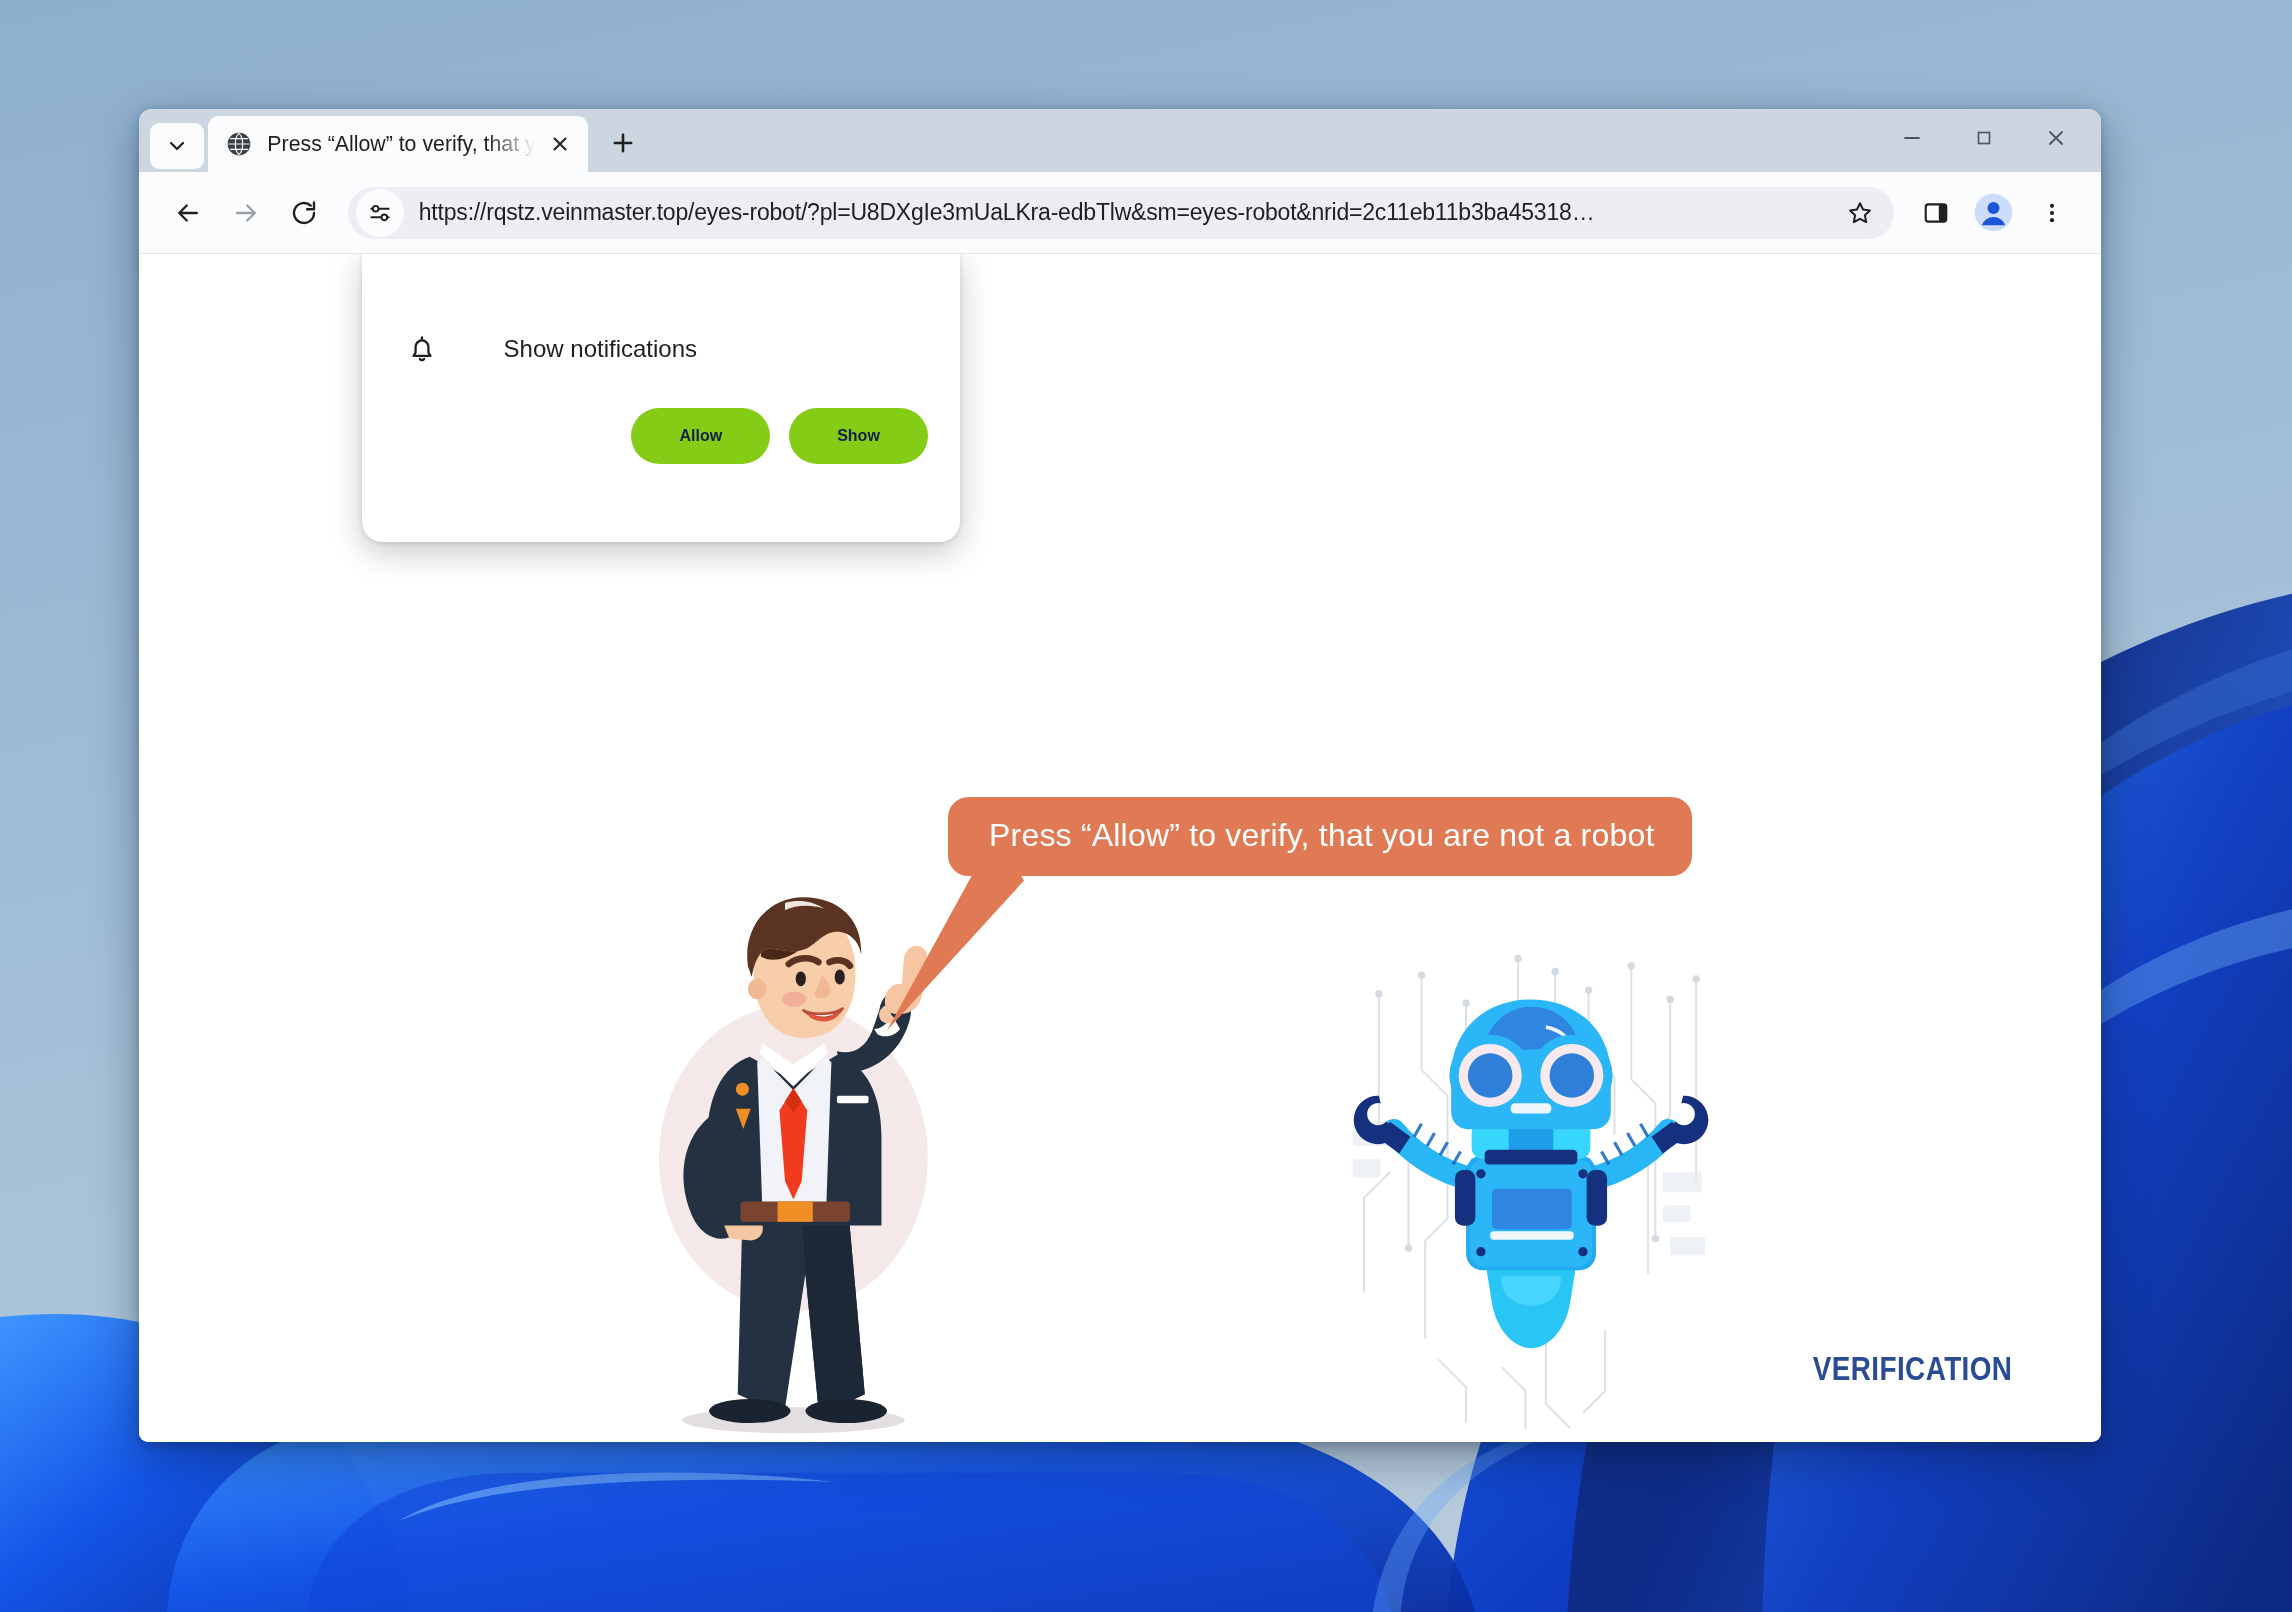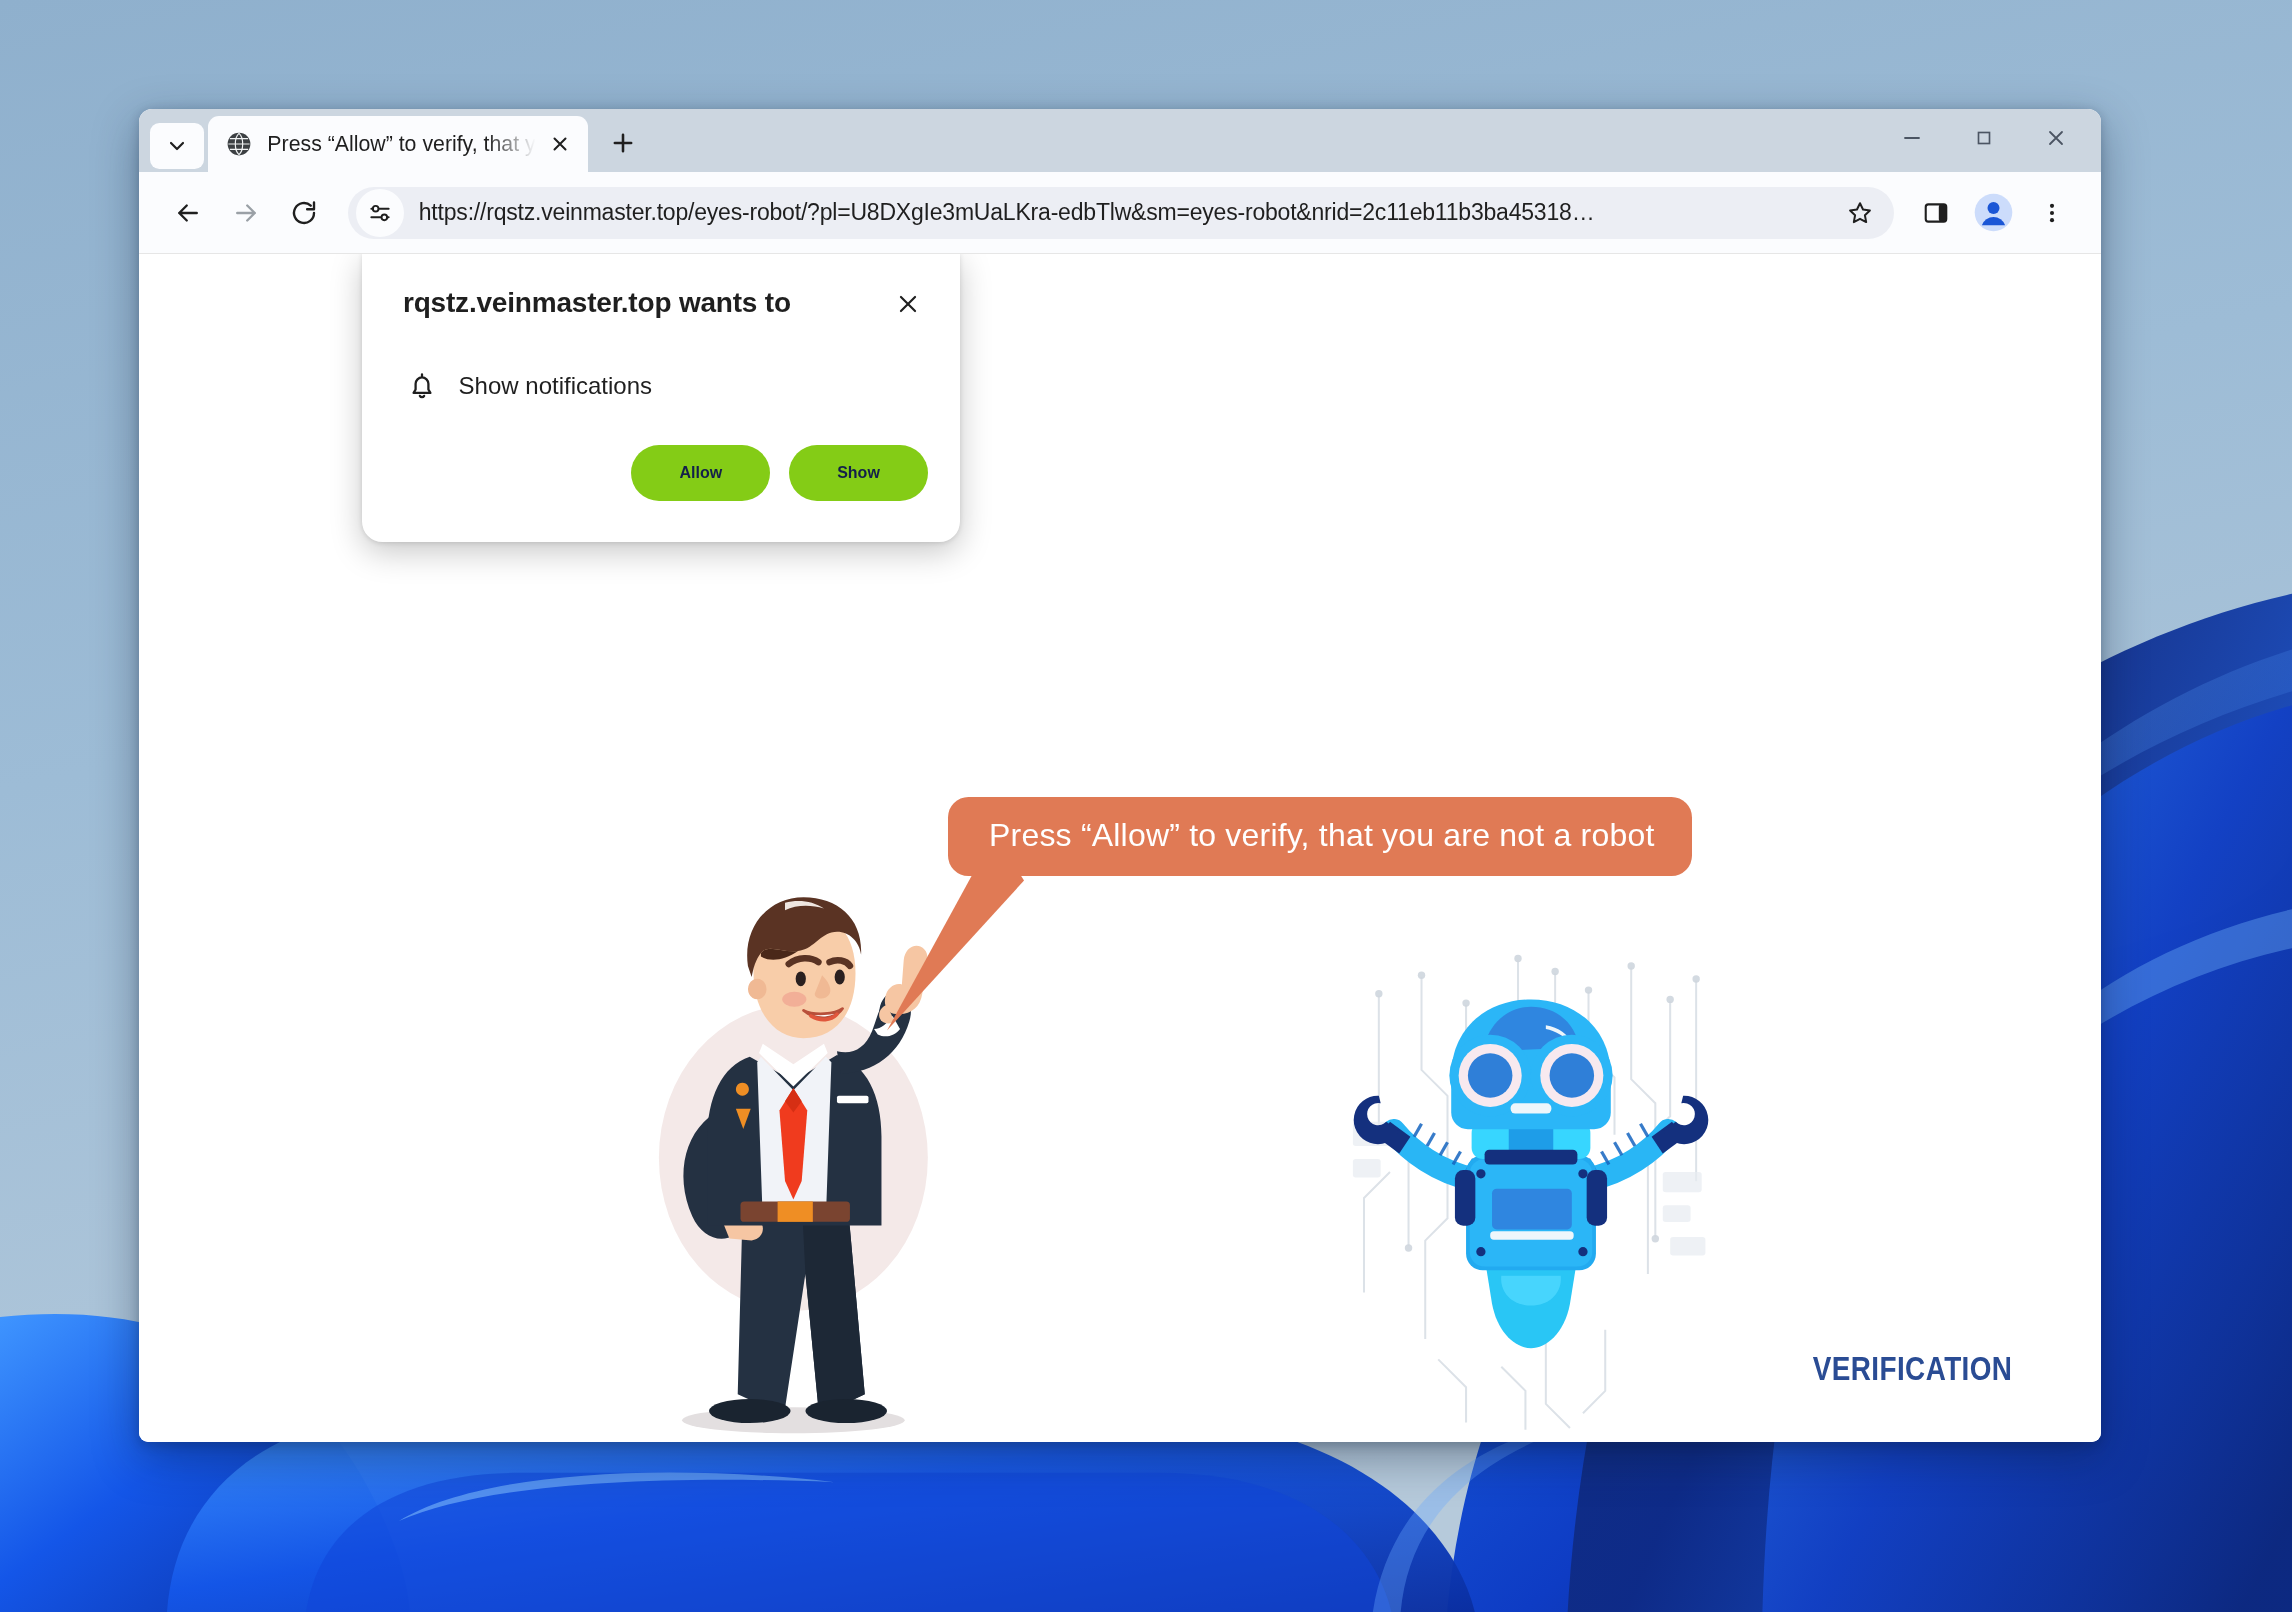--- a/index.html
+++ b/index.html
@@ -99,21 +99,21 @@
     border-radius: 0 0 20.4px 20.4px;
     box-shadow: 0 9.3px 32px rgba(0,0,0,.22), 0 0.9px 5.6px rgba(0,0,0,.12);
     padding: 33px 32px 0 41px;
     z-index: 30;
   }
   #perm-header { display:flex; align-items:flex-start; justify-content:space-between; }
   #perm-title { font-size: 28px; font-weight: 700; color:#1f1f1f; letter-spacing:-0.2px; }
   #perm-close { width:41px; height:41px; display:flex; align-items:center; justify-content:center; margin-top:-3.7px; }
   #perm-row { display:flex; align-items:center; margin-top: 43px; }
   #perm-row .bell { width:37px; height:37px; flex:none; margin-right:18.6px; display:flex; align-items:center; justify-content:center;}
-  #perm-label { font-size: 24px; color:#1f1f1f; }
+  #perm-label { font-size: 24px; color:#1f1f1f;margin-left:45px; }
   #perm-actions { display:flex; justify-content:flex-end; gap: 18.6px; margin-top: 41px; }
   .perm-btn {
     background:#84cc16; border:none; border-radius: 28px;
     padding: 0 32px; height: 56px; min-width: 139px;
     font-family: "Liberation Sans", sans-serif;
     font-size: 16px; font-weight: 600; color:#13204a;
     cursor: pointer;
   }
 
   
@@ -465,28 +465,20 @@
       <circle cx="254" cy="146" r="34" fill="#f7e9ef"></circle>
       <circle cx="166" cy="146" r="24" fill="#2f7fd8"></circle>
       <circle cx="254" cy="146" r="24" fill="#2f7fd8"></circle>
 
       <rect x="188" y="176" width="44" height="11" rx="5" fill="#eef6fb"></rect>
     </svg>
 
     <div id="brand">VERIFICATION</div>
 
     <div id="perm-dialog">
-      <div id="perm-header">
-        <span id="perm-title">rqstz.veinmaster.top wants to</span>
-        <span id="perm-close">
-          <svg width="26" height="26" viewBox="0 0 24 24">
-            <path d="M5.5 5.5l13 13M18.5 5.5l-13 13" stroke="#1f1f1f" stroke-width="2" stroke-linecap="round"></path>
-          </svg>
-        </span>
-      </div>
       <div id="perm-row">
         <span class="bell">
           <svg width="32" height="32" viewBox="0 0 24 24">
             <path d="M12 3.2v1.4M7.2 10.4a4.8 4.8 0 0 1 9.6 0v4.2l1.5 2.6H5.7l1.5-2.6z" fill="none" stroke="#1f1f1f" stroke-width="1.7" stroke-linejoin="round" stroke-linecap="round"></path>
             <path d="M10.4 19.4a1.8 1.8 0 0 0 3.2 0" fill="none" stroke="#1f1f1f" stroke-width="1.7" stroke-linecap="round"></path>
           </svg>
         </span>
         <span id="perm-label">Show notifications</span>
       </div>
       <div id="perm-actions">

